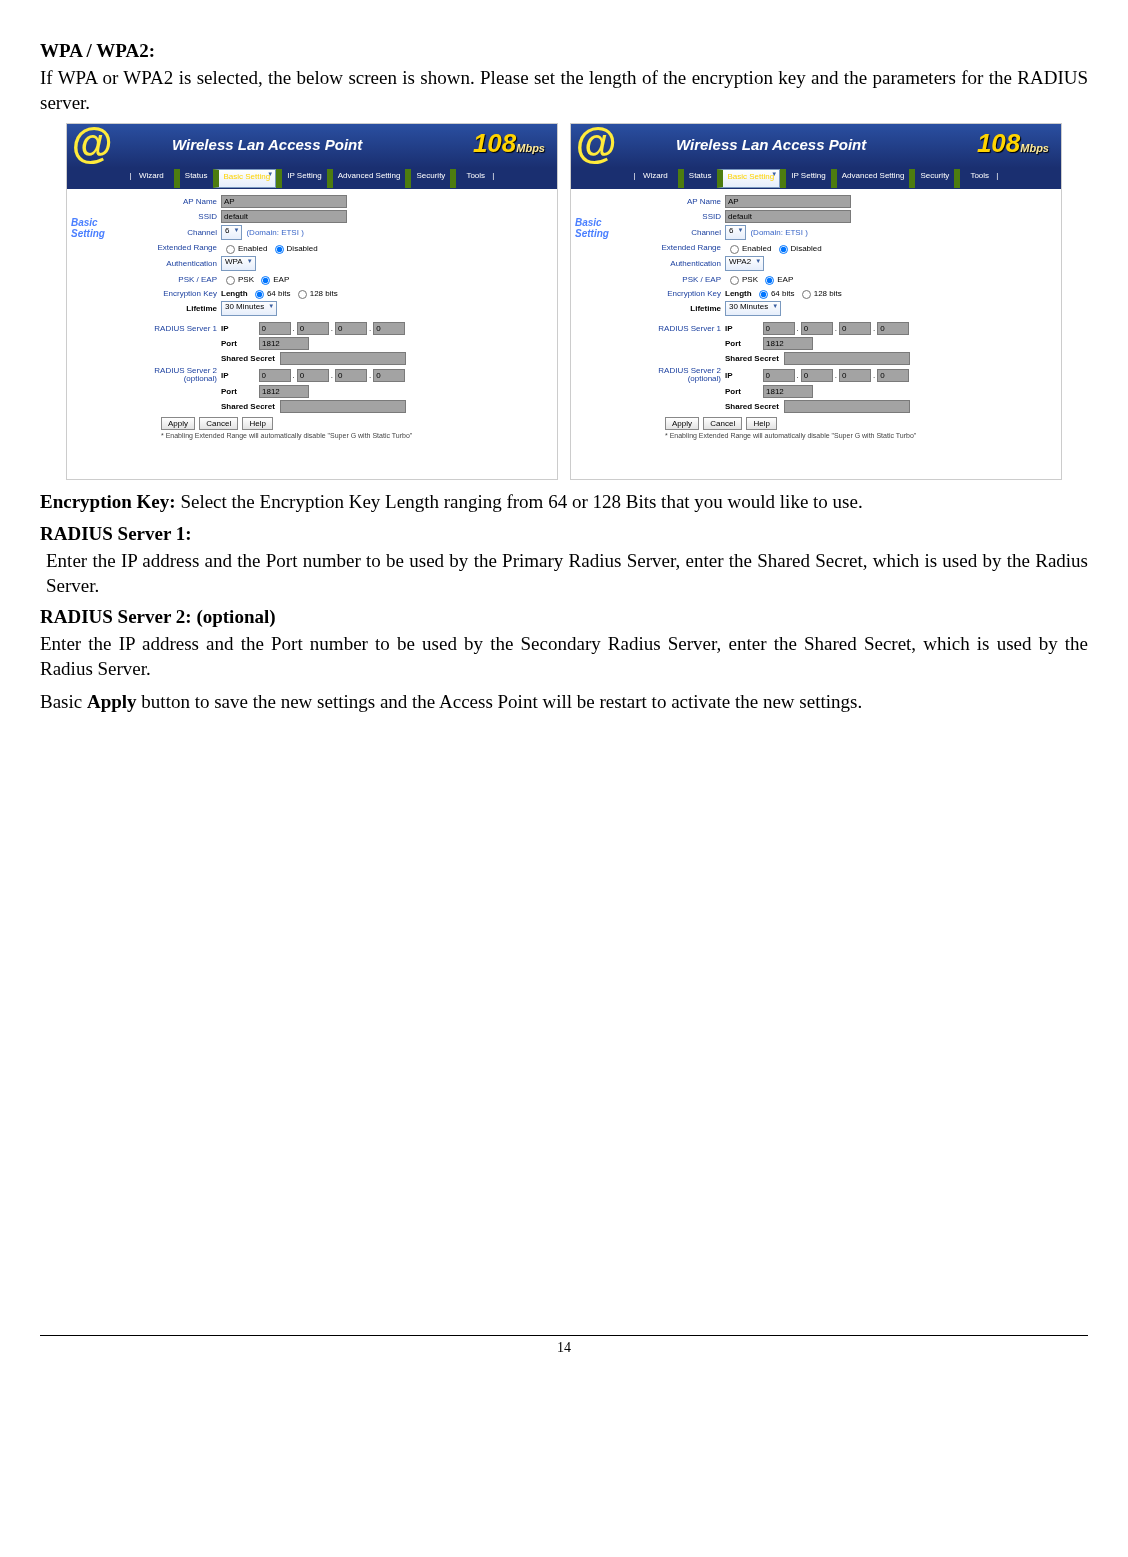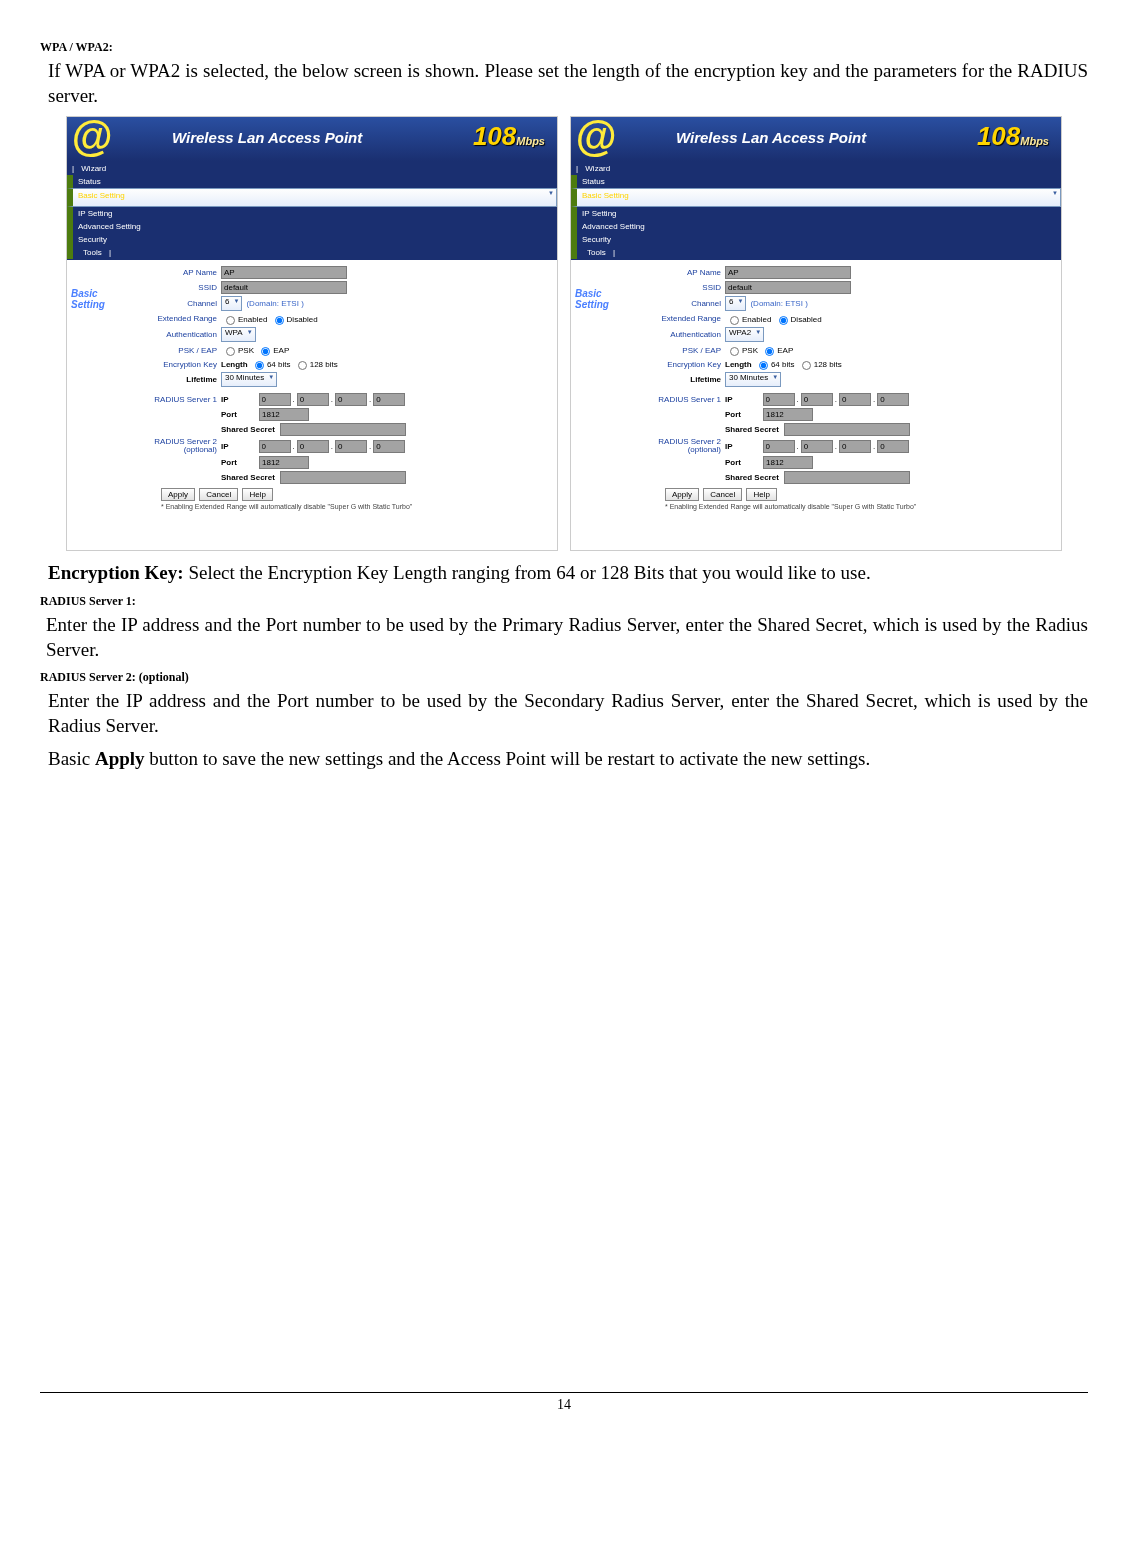--- a/index.html
+++ b/index.html
@@ -6,25 +6,25 @@
     font-family: "Times New Roman", Times, serif;
     font-size: 19px;
     margin: 0;
     padding: 40px 40px 30px 40px;
     width: 1048px;
     background: #fff;
     color: #000;
   }
   .heading {
     font-weight: bold;
-    font-size: 12px;
+    font-size: 19px;
     margin-bottom: 2px;
   }
   .para {
-    margin: 4px 0 8px 8px;
+    margin: 4px 0 8px 0;
     line-height: 1.3;
     text-align: justify;
   }
   .indent {
     margin-left: 6px;
   }
   .shots {
     display: flex;
     gap: 12px;
     justify-content: center;
@@ -74,21 +74,20 @@
   }
   .banner .mbps small { font-size: 11px; color: #ffeb9b; }
   .tabs {
     display: flex;
     background: #1a2f70;
     font-family: Arial, sans-serif;
     font-size: 8px;
     color: #fff;
     justify-content: center;
     padding: 1px 0;
-    flex-direction: column;
   }
   .tabs span {
     padding: 2px 5px;
     border-left: 6px solid #4d7c0f;
     white-space: nowrap;
   }
   .tabs span:first-child { border-left: none; }
   .tabs .sel { color: #ffd400; }
   .form-area {
     display: flex;

